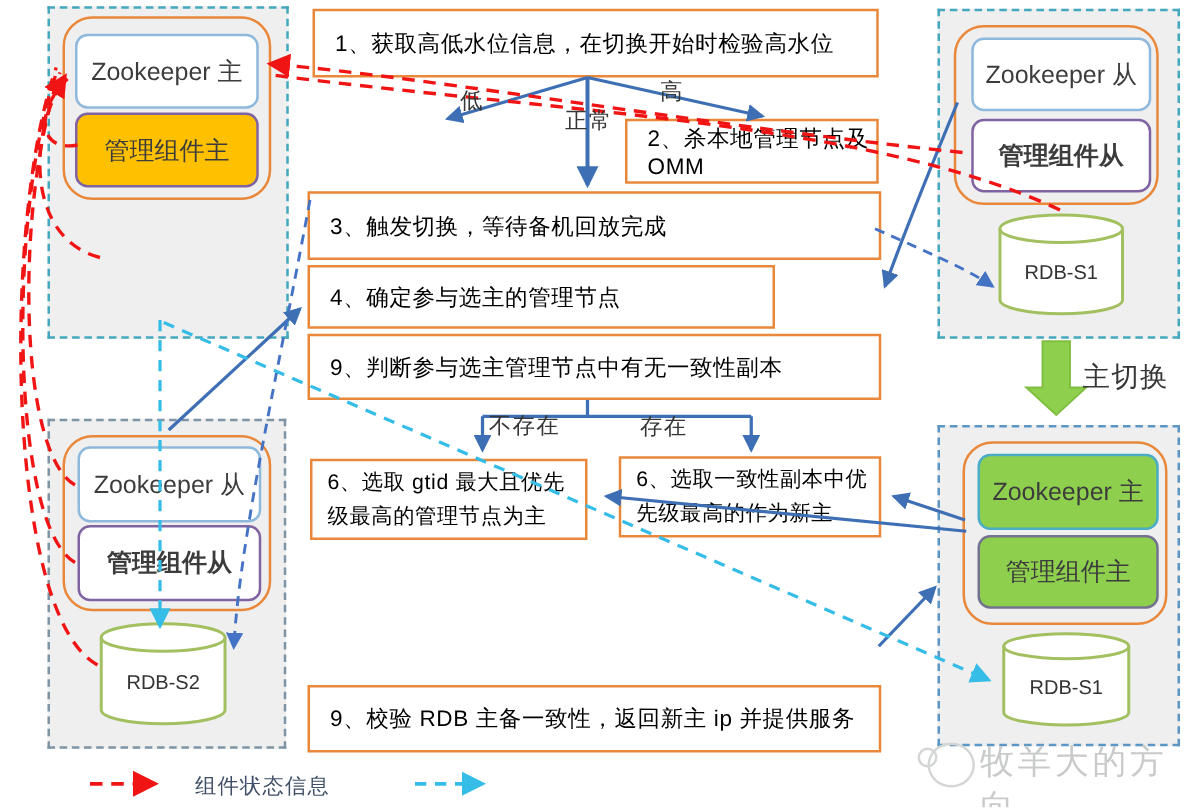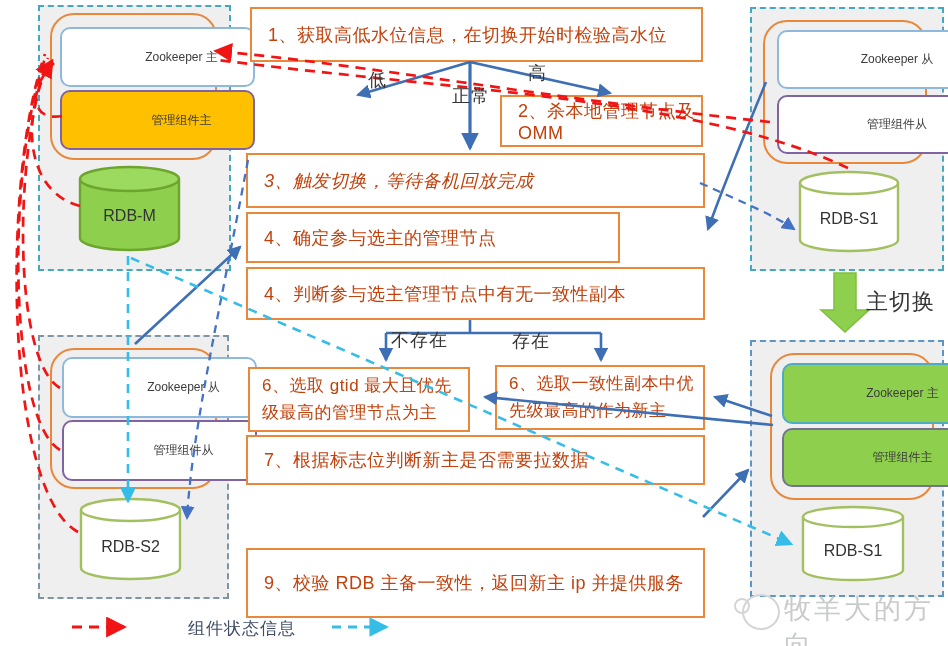--- a/index.html
+++ b/index.html
@@ -10,35 +10,35 @@
   
   .group{position:absolute;border:2px dashed #44A8BE;background:#EFEFEF;z-index:1;}
   .group.gray{border-color:#7E95A6;}
   .group.blue{border-color:#5B96C4;}
   
   .owrap{position:absolute;border:2px solid #E9883B;border-radius:24px;z-index:1;background:transparent;}
   
   .comp{
     position:absolute;border:2px solid #8FB9DC;border-radius:10px;background:#fff;
     display:flex;align-items:center;justify-content:center;
-    font-size:12px;color:#3C3C3C;z-index:2;text-align:center;padding-left:48px;
+    font-size:20px;color:#3C3C3C;z-index:2;text-align:center;
   }
-  .comp.purple{border-color:#8064A2;}
+  .comp.purple{border-color:#8064A2;font-weight:bold;}
   .comp.orangefill{background:#FFC000;border-color:#8064A2;}
   .comp.greenfill{background:#8ED04D;border-color:#4BACC6;}
   .comp.greenfill.grayb{border-color:#73738F;}
   
   .cyl{position:absolute;z-index:2;}
   .cyl svg{position:absolute;left:0;top:0;}
   .cyl .lbl{position:absolute;left:0;right:0;top:48%;text-align:center;font-size:16px;color:#333;}
   
   .step{
     position:absolute;border:2px solid #E9883B;background:#fff;z-index:2;
     display:flex;align-items:center;padding:0 6px 0 16px;
-    font-size:18px;color:#c2410c;box-sizing:border-box;letter-spacing:0.5px;
+    font-size:18px;color:#000000;box-sizing:border-box;letter-spacing:0.5px;
   }
   .step.two{font-size:17px;line-height:1.55;padding-left:12px;}
   
   .arrows{position:absolute;left:0;top:0;z-index:4;pointer-events:none;}
   
   .blabel{position:absolute;z-index:5;font-size:18px;color:#363636;letter-spacing:1px;}
   .blabel.big{font-size:22px;}
   .legend-label{position:absolute;z-index:5;font-size:17px;color:#3F4E66;letter-spacing:1px;}
   
   .watermark{position:absolute;z-index:3;color:#C9CBCB;font-size:27px;letter-spacing:3px;}
@@ -65,27 +65,20 @@
 
   <div class="comp" style="left:777px;top:30px;width:140px;height:55px;">Zookeeper 从</div>
   <div class="comp purple" style="left:777px;top:95px;width:140px;height:55px;">管理组件从</div>
 
   <div class="comp" style="left:62px;top:357px;width:143px;height:57px;">Zookeeper 从</div>
   <div class="comp purple" style="left:62px;top:420px;width:143px;height:57px;">管理组件从</div>
 
   <div class="comp greenfill" style="left:782px;top:363px;width:141px;height:57px;">Zookeeper 主</div>
   <div class="comp greenfill grayb" style="left:782px;top:428px;width:141px;height:55px;">管理组件主</div>
 
-  <div class="cyl" style="left:77px;top:165px;width:105px;height:88px;">
-    <svg width="105" height="88" viewBox="0 0 105 88">
-      <path d="M3,14 L3,73 A49.5,12 0 0 0 102,73 L102,14" fill="#8ED04D" stroke="#6DA52E" stroke-width="2.4"></path>
-      <ellipse cx="52.5" cy="14" rx="49.5" ry="12" fill="#9BD95F" stroke="#6DA52E" stroke-width="2.4"></ellipse>
-    </svg>
-    <div class="lbl">RDB-M</div>
-  </div>
 
   <div class="cyl" style="left:797px;top:170px;width:104px;height:84px;">
     <svg width="104" height="84" viewBox="0 0 104 84">
       <path d="M3,13 L3,70 A49,11 0 0 0 101,70 L101,13" fill="#FFFFFF" stroke="#A3C061" stroke-width="2.4"></path>
       <ellipse cx="52" cy="13" rx="49" ry="11" fill="#FFFFFF" stroke="#A3C061" stroke-width="2.4"></ellipse>
     </svg>
     <div class="lbl">RDB-S1</div>
   </div>
 
   <div class="cyl" style="left:78px;top:497px;width:105px;height:86px;">
@@ -99,27 +92,26 @@
   <div class="cyl" style="left:800px;top:505px;width:106px;height:78px;">
     <svg width="106" height="78" viewBox="0 0 106 78">
       <path d="M3,12 L3,65 A50,10 0 0 0 103,65 L103,12" fill="#FFFFFF" stroke="#A3C061" stroke-width="2.4"></path>
       <ellipse cx="53" cy="12" rx="50" ry="10" fill="#FFFFFF" stroke="#A3C061" stroke-width="2.4"></ellipse>
     </svg>
     <div class="lbl">RDB-S1</div>
   </div>
 
   <div class="step" style="left:250px;top:7px;width:453px;height:55px;">1、获取高低水位信息，在切换开始时检验高水位</div>
   <div class="step" style="left:500px;top:95px;width:203px;height:52px;">2、杀本地管理节点及 OMM</div>
-  <div class="step" style="left:246px;top:153px;width:459px;height:55px;font-style:italic;">3、触发切换，等待备机回放完成</div>
+  <div class="step" style="left:246px;top:153px;width:459px;height:55px;">3、触发切换，等待备机回放完成</div>
   <div class="step" style="left:246px;top:212px;width:374px;height:51px;">4、确定参与选主的管理节点</div>
-  <div class="step" style="left:246px;top:267px;width:459px;height:53px;">4、判断参与选主管理节点中有无一致性副本</div>
+  <div class="step" style="left:246px;top:267px;width:459px;height:53px;">9、判断参与选主管理节点中有无一致性副本</div>
   <div class="step two" style="left:248px;top:367px;width:222px;height:65px;">6、选取 gtid 最大且优先级最高的管理节点为主</div>
   <div class="step two" style="left:495px;top:365px;width:210px;height:65px;">6、选取一致性副本中优先级最高的作为新主</div>
-  <div class="step" style="left:246px;top:435px;width:459px;height:50px;">7、根据标志位判断新主是否需要拉数据</div>
-  <div class="step" style="left:246px;top:548px;width:459px;height:70px;">9、校验 RDB 主备一致性，返回新主 ip 并提供服务</div>
+  <div class="step" style="left:246px;top:548px;width:459px;height:54px;">9、校验 RDB 主备一致性，返回新主 ip 并提供服务</div>
 
   <svg class="arrows" width="948" height="646" viewBox="0 0 948 646">
     <defs>
       <marker id="aB" viewBox="0 0 10 10" refX="8.5" refY="5" markerWidth="5.5" markerHeight="5.5" orient="auto">
           <path d="M0,0 L10,5 L0,10 z" fill="#3E6FB5"></path>
         </marker>
       <marker id="aD" viewBox="0 0 10 10" refX="8.5" refY="5" markerWidth="6" markerHeight="6" orient="auto">
           <path d="M0,0 L10,5 L0,10 z" fill="#4472C4"></path>
         </marker>
       <marker id="aC" viewBox="0 0 10 10" refX="8.5" refY="5" markerWidth="6.5" markerHeight="6.5" orient="auto">
@@ -171,18 +163,18 @@
     <path d="M332,627 L386,627" stroke="#35BDE8" stroke-width="3" stroke-dasharray="9 7" fill="none" marker-end="url(#aC)"></path>
   </svg>
 
   <span class="blabel" style="left:368px;top:68px;">低</span>
   <span class="blabel" style="left:452px;top:84px;">正常</span>
   <span class="blabel" style="left:528px;top:61px;">高</span>
   <span class="blabel" style="left:391px;top:328px;">不存在</span>
   <span class="blabel" style="left:512px;top:329px;">存在</span>
   <span class="blabel big" style="left:866px;top:287px;">主切换</span>
 
-  <span class="legend-label" style="left:156px;top:617px;margin-left:32px;">组件状态信息</span>
+  <span class="legend-label" style="left:156px;top:617px;">组件状态信息</span>
 
   <span class="wm-logo" style="left:742px;top:594px;"></span>
   <span class="watermark" style="left:784px;top:591px;">牧羊大的方向</span>
 
 </div>
 
 </body></html>

